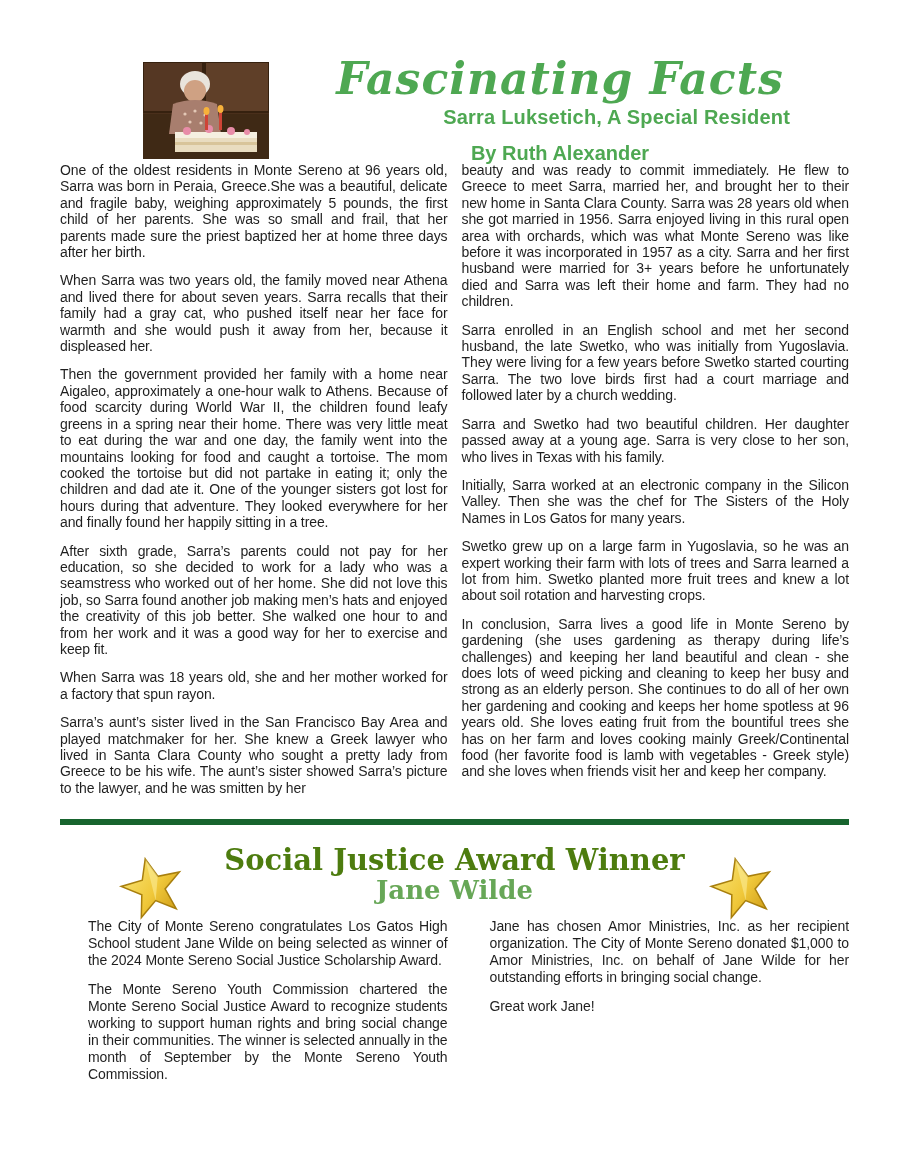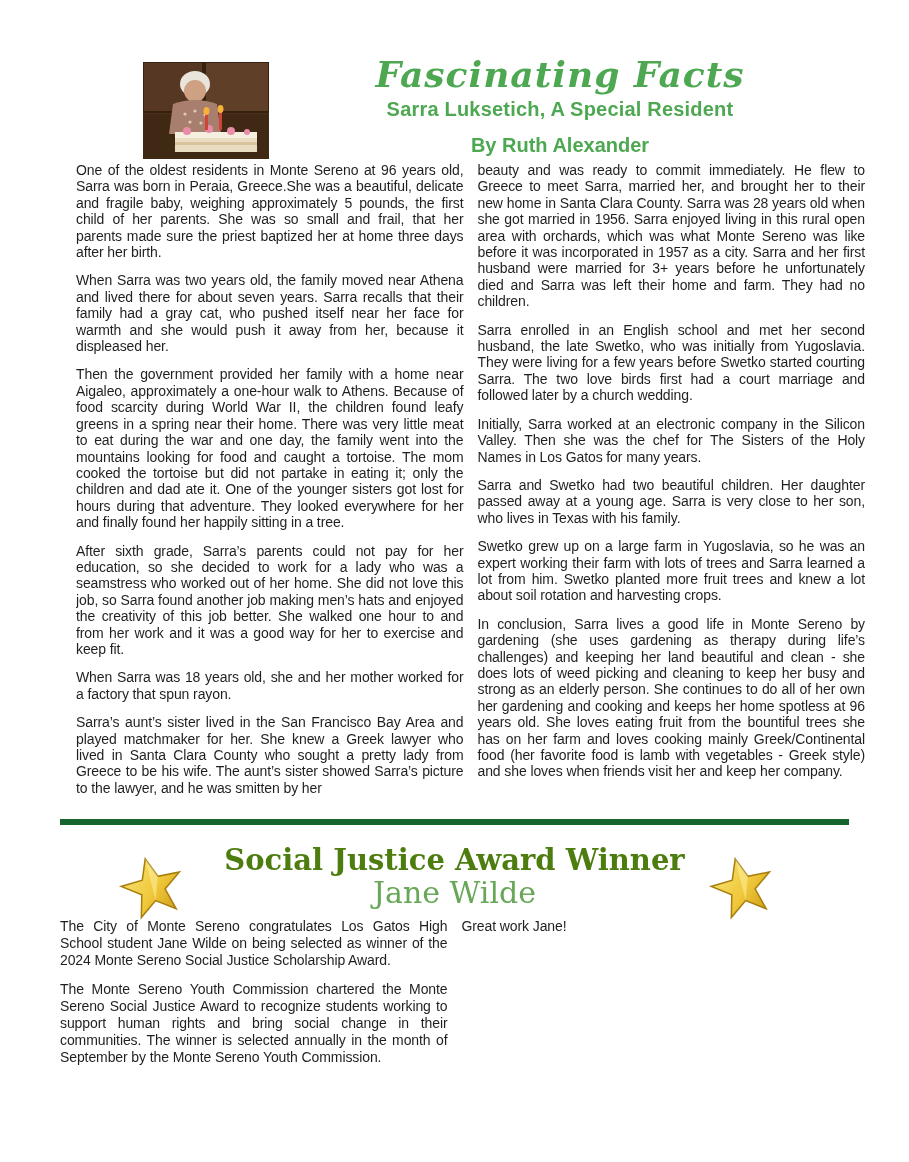--- a/index.html
+++ b/index.html
@@ -12,32 +12,33 @@
   
   .photo {
     position:absolute; left:143px; top:62px; width:126px; height:97px;
     overflow:hidden;
   }
   .title-block {
     position:absolute; left:330px; top:56px; width:460px; text-align:center;
   }
   .script-title {
     font-family:"DejaVu Serif", serif; font-style:italic; font-weight:bold;
-    font-size:36px; line-height:1.05; color:#4ea852; letter-spacing:1px;
+    font-size:44px; line-height:1.05; color:#4ea852; letter-spacing:1px;
   }
   .subtitle {
     font-weight:bold; font-size:20px; color:#4ea852; margin-top:4px;
     letter-spacing:0.2px;
+    text-align:right;
   }
   .byline {
     font-weight:bold; font-size:20px; color:#4ea852; margin-top:13px;
   }
   
   .article-cols {
-    position:absolute; left:76px; top:162px; width:789px; height:652px;
+    position:absolute; left:60px; top:162px; width:789px; height:652px;
     display:flex; gap:14px; overflow:hidden;
   }
   .col { width:388px; }
   .col p {
     font-size:14px; line-height:16.4px; text-align:justify;
     margin-bottom:12px; letter-spacing:-0.1px;
   }
   
   .divider {
     position:absolute; left:60px; top:819px; width:789px; height:6px;
@@ -45,34 +46,34 @@
   }
   
   .award-head {
     position:absolute; left:0; top:845px; width:909px; text-align:center;
   }
   .award-title {
     font-family:"DejaVu Serif", serif; font-weight:bold; font-size:29px;
     line-height:1.1; color:#4d7c0f;
   }
   .award-winner {
-    font-family:"DejaVu Serif", serif; font-weight:normal; font-size:30px;
+    font-family:"DejaVu Serif", serif; font-weight:bold; font-size:26px;
     line-height:1.05; color:#67a757;
   }
   .star { position:absolute; width:72px; height:72px; top:850px; }
   .star.left  { left:116px; }
   .star.right { left:706px; }
   
   .award-cols {
     position:absolute; left:60px; top:918px; width:789px; height:220px;
     display:flex; gap:14px; overflow:hidden;
   }
   .award-cols p {
     font-size:14px; line-height:17px; text-align:justify;
-    margin-bottom:12px; letter-spacing:-0.1px;
+    margin-bottom:12px; letter-spacing:-0.1px;margin-left:28px;
   }
 </style>
 </head>
 <body>
 
 <div class="page">
 
   <div class="photo">
     <svg width="126" height="97" viewBox="0 0 126 97">
       <rect x="0" y="0" width="126" height="97" fill="#4a2f1b"></rect>
@@ -117,22 +118,22 @@
         <p>One of the oldest residents in Monte Sereno at 96 years old, Sarra was born in Peraia, Greece.She was a beautiful, delicate and fragile baby, weighing approximately 5 pounds, the first child of her parents.  She was so small and frail, that her parents made sure the priest baptized her at home three days after her birth.</p>
         <p>When Sarra was two years old, the family moved near Athena and lived there for about seven years. Sarra recalls that their family had a gray cat, who pushed itself near her face for warmth and she would push it away from her, because it displeased her.</p>
         <p>Then the government provided her family with a home near Aigaleo, approximately a one-hour walk to Athens. Because of food scarcity during World War II, the children found leafy greens in a spring near their home. There was very little meat to eat during the war and one day, the family went into the mountains looking for food and caught a tortoise. The mom cooked the tortoise but did not partake in eating it; only the children and dad ate it. One of the younger sisters got lost for hours during that adventure. They looked everywhere for her and finally found her happily sitting in a tree.</p>
         <p>After sixth grade, Sarra’s parents could not pay for her education, so she decided to work for a lady who was a seamstress who worked out of her home. She did not love this job, so Sarra found another job making men’s hats and enjoyed the creativity of this job better. She walked one hour to and from her work and it was a good way for her to exercise and keep fit.</p>
         <p>When Sarra was 18 years old, she and her mother worked for a factory that spun rayon.</p>
         <p>Sarra’s aunt’s sister lived in the San Francisco Bay Area and played matchmaker for her. She knew a Greek lawyer who lived in Santa Clara County who sought a pretty lady from Greece to be his wife. The aunt’s sister showed Sarra’s picture to the lawyer, and he was smitten by her</p>
       </div>
     <div class="col">
         <p>beauty and was ready to commit immediately.  He flew to Greece to meet Sarra, married her, and brought her to their new home in Santa Clara County. Sarra was 28 years old when she got married in 1956. Sarra enjoyed living in this rural open area with orchards, which was what Monte Sereno was like before it was incorporated in 1957 as a city. Sarra and her first husband were married for 3+ years before he unfortunately died and Sarra was left their home and farm. They had no children.</p>
         <p>Sarra enrolled in an English school and met her second husband, the late Swetko, who was initially from Yugoslavia. They were living for a few years before Swetko started courting Sarra. The two love birds first had a court marriage and followed later by a church wedding.</p>
+        <p>Sarra and Swetko had two beautiful children. Her daughter passed away at a young age. Sarra is very close to her son, who lives in Texas with his family.</p>
         <p>Initially, Sarra worked at an electronic company in the Silicon Valley. Then she was the chef for The Sisters of the Holy Names in Los Gatos for many years.</p>
-        <p>Sarra and Swetko had two beautiful children. Her daughter passed away at a young age. Sarra is very close to her son, who lives in Texas with his family.</p>
         <p>Swetko grew up on a large farm in Yugoslavia, so he was an expert working their farm with lots of trees and Sarra learned a lot from him. Swetko planted more fruit trees and knew a lot about soil rotation and harvesting crops.</p>
         <p>In conclusion, Sarra lives a good life in Monte Sereno by gardening (she uses gardening as therapy during life’s challenges) and keeping her land beautiful and clean - she does lots of weed picking and cleaning to keep her busy and strong as an elderly person. She continues to do all of her own her gardening and cooking and keeps her home spotless at 96 years old. She loves eating fruit from the bountiful trees she has on her farm and loves cooking mainly Greek/Continental food (her favorite food is lamb with vegetables - Greek style) and she loves when friends visit her and keep her company.</p>
       </div>
   </div>
 
   <div class="divider"></div>
 
   <div class="star left">
     <svg width="72" height="72" viewBox="0 0 72 72">
       <defs>
@@ -168,17 +169,18 @@
     <div class="award-title">Social Justice Award Winner</div>
     <div class="award-winner">Jane Wilde</div>
   </div>
 
   <div class="award-cols">
     <div class="col">
         <p>The City of Monte Sereno congratulates Los Gatos High School student Jane Wilde on being selected as winner of the 2024 Monte Sereno Social Justice Scholarship Award.</p>
         <p>The Monte Sereno Youth Commission chartered the Monte Sereno Social Justice Award to recognize students working to support human rights and bring social change in their communities. The winner is selected annually in the month of September by the Monte Sereno Youth Commission.</p>
       </div>
     <div class="col">
+        <p>Jane has chosen Amor Ministries, Inc. as her recipient organization. The City of Monte Sereno donated $1,000 to Amor Ministries, Inc. on behalf of Jane Wilde for her outstanding efforts in bringing social change.</p>
         <p>Great work Jane!</p>
       </div>
   </div>
 
 </div>
 
 </body></html>

